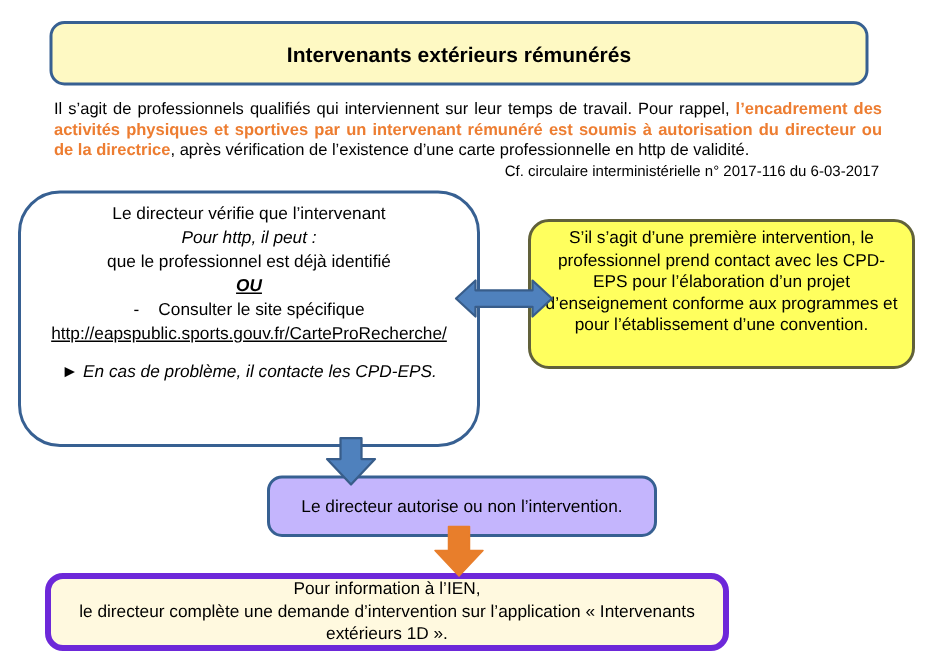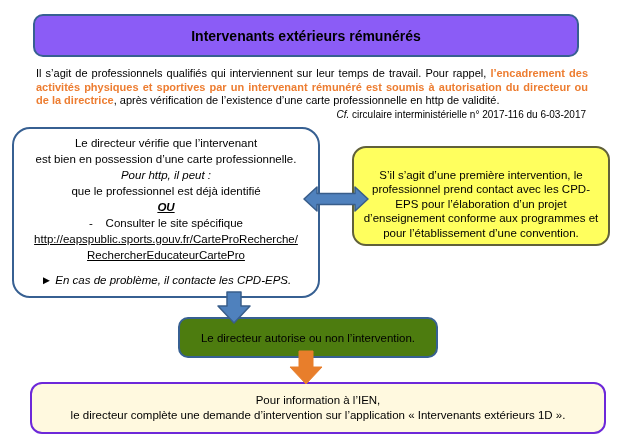--- a/index.html
+++ b/index.html
@@ -5,66 +5,66 @@
   * { margin:0; padding:0; box-sizing:border-box; }
   html,body { background:#ffffff; }
   .canvas {
     position:relative; width:619px; height:446px; background:#ffffff;
     font-family:"Liberation Sans", sans-serif; color:#000; overflow:hidden;
   }
   .box { position:absolute; border-style:solid; }
 
   .title-box {
     left:33px; top:14px; width:546px; height:43px;
-    background:#8b5cf6; border:2px solid #376092; border-radius:10px;
+    background:#fef9c3; border:2px solid #376092; border-radius:10px;
     display:flex; align-items:center; justify-content:center;
     font-size:14px; font-weight:bold;
   }
 
   .intro {
     position:absolute; left:36px; top:67px; width:552px;
     font-size:11px; line-height:13.5px; text-align:justify;
   }
   .intro .hl { color:#ED7D31; font-weight:bold; }
 
   .ref-line {
     position:absolute; left:36px; top:109px; width:550px;
     font-size:10px; text-align:right;
   }
-  .ref-line .it { font-style:italic; }
+  .ref-line .it { }
 
   .left-box {
     left:12px; top:127px; width:308px; height:171px;
-    background:#ffffff; border:2px solid #376092; border-radius:18px;
+    background:#ffffff; border:2px solid #376092; border-radius:28px;
     font-size:11.5px; line-height:16px; text-align:center;
     padding:6px 3px 0 3px;
   }
   .left-box .italic { font-style:italic; }
   .left-box .ou { font-weight:bold; text-decoration:underline;font-style:italic; }
   .left-box .url { text-decoration:underline; }
   .left-box .note { margin-top:9px; font-style:italic; }
 
   .yellow-box {
     left:352px; top:146px; width:258px; height:100px;
     background:#FFFF5E; border:2px solid #61613A; border-radius:14px;
-    display:flex; align-items:flex-end; justify-content:center;
+    display:flex; align-items:flex-start; justify-content:center;
     font-size:11.5px; line-height:14.5px; text-align:center;
     padding:4px 8px;
   }
 
   .middle-box {
     left:178px; top:317px; width:260px; height:41px;
-    background:#4d7c0f; border:2px solid #376092; border-radius:10px;
+    background:#c4b5fd; border:2px solid #376092; border-radius:10px;
     display:flex; align-items:center; justify-content:center;
     font-size:11.5px; 
   }
 
   .bottom-box {
-    left:30px; top:382px; width:576px; height:52px;
-    background:#FFF9DF; border:2px solid #6d28d9; border-radius:12px;
+    left:30px; top:382px; width:456px; height:52px;
+    background:#FFF9DF; border:4px solid #6d28d9; border-radius:12px;
     display:flex; flex-direction:column; align-items:center; justify-content:center;
     font-size:11.5px; line-height:15px; text-align:center;
   }
 
   .arrow { position:absolute; z-index:5; }
   .arrow-double { left:303px; top:184px; }
   .arrow-down-blue { left:216px; top:291px; }
   .arrow-down-orange { left:288px; top:350px; }
 </style>
 </head>
@@ -75,27 +75,25 @@
   <div class="box title-box">
     <span>Intervenants extérieurs rémunérés</span>
   </div>
 
   <div class="intro"><span>Il s’agit de professionnels qualifiés qui interviennent sur leur temps de travail. Pour rappel, </span><span class="hl">l’encadrement des activités physiques et sportives par un intervenant rémunéré est soumis à autorisation du directeur ou de la directrice</span><span>, après vérification de l’existence d’une carte professionnelle en http de validité.</span></div>
 
   <div class="ref-line"><span class="it">Cf.</span><span> circulaire interministérielle n° 2017-116 du 6-03-2017</span></div>
 
   <div class="box left-box">
     <div>Le directeur vérifie que l’intervenant</div>
-    <div>est bien en possession d’une carte professionnelle.</div>
     <div class="italic">Pour http, il peut :</div>
     <div>que le professionnel est déjà identifié</div>
     <div class="ou">OU</div>
     <div>-&nbsp;&nbsp;&nbsp;&nbsp;Consulter le site spécifique</div>
     <div class="url">http://eapspublic.sports.gouv.fr/CarteProRecherche/</div>
-    <div class="url">RechercherEducateurCartePro</div>
     <div class="note">► En cas de problème, il contacte les CPD-EPS.</div>
   </div>
 
   <div class="box yellow-box">
     <span>S’il s’agit d’une première intervention, le professionnel prend contact avec les CPD-EPS pour l’élaboration d’un projet d’enseignement conforme aux programmes et pour l’établissement d’une convention.</span>
   </div>
 
   <svg class="arrow arrow-double" width="66" height="30" viewBox="0 0 66 30">
     <polygon points="1,15 14,3 14,9.5 52,9.5 52,3 65,15 52,27 52,20.5 14,20.5 14,27" fill="#4F81BD" stroke="#385D8A" stroke-width="1.5" stroke-linejoin="round"></polygon>
   </svg>

